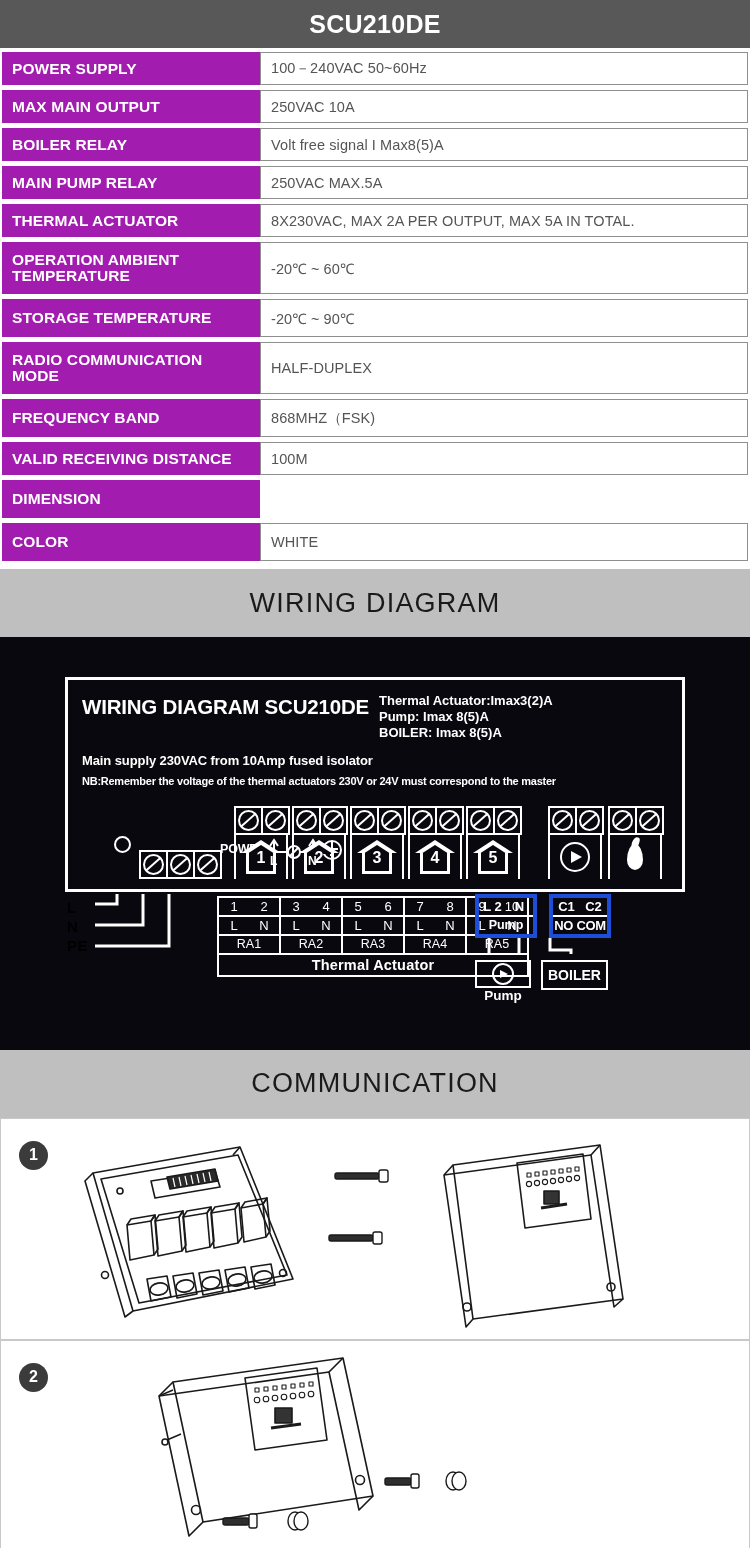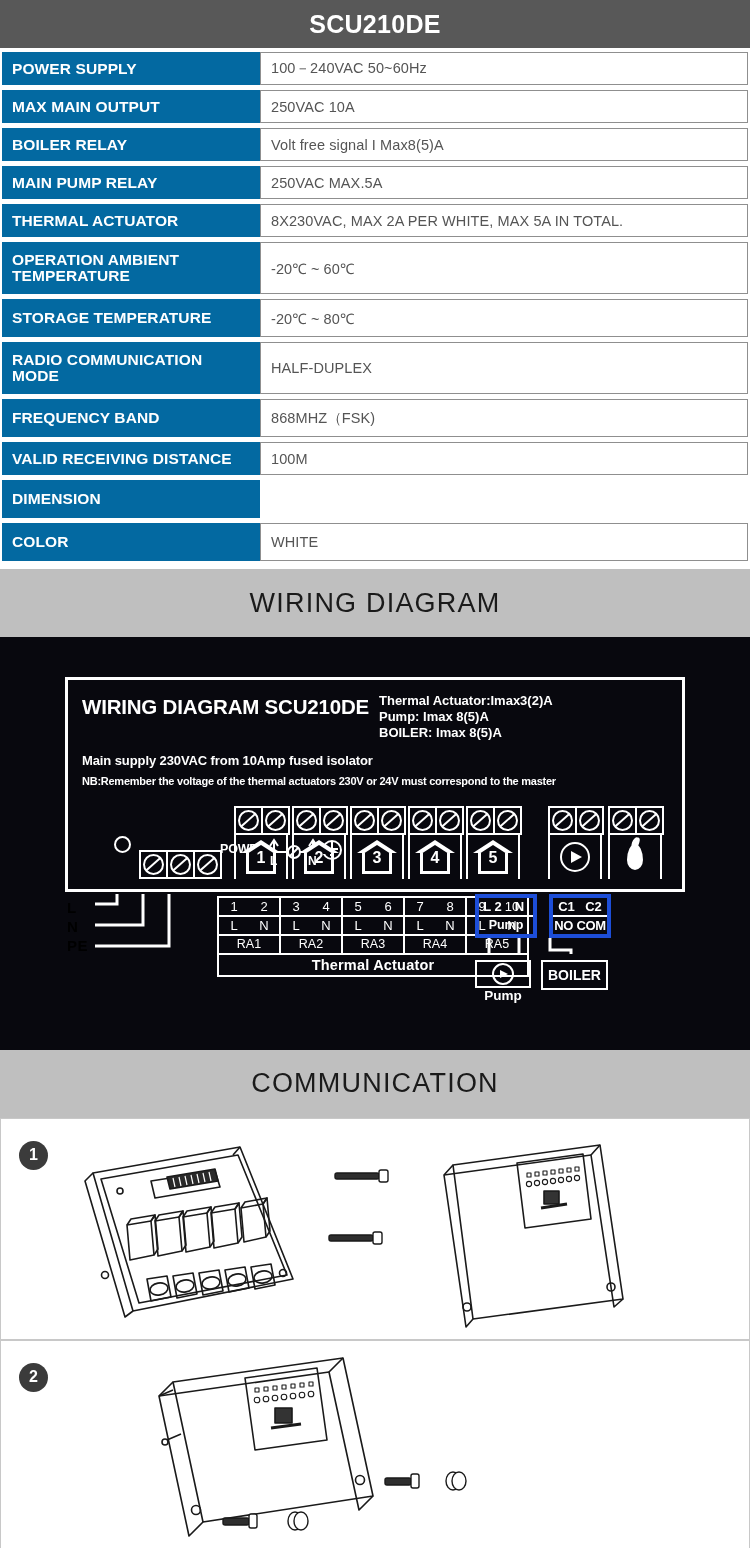--- a/index.html
+++ b/index.html
@@ -28,21 +28,21 @@
   .spec-table{padding:4px 0 0 0;}
   .spec-row{
     display:flex;
     align-items:stretch;
     margin-bottom:5px;
     padding:0 2px;
   }
   .spec-label{
     width:258px;
     flex:0 0 258px;
-    background:#0369a1;
+    background:#a21caf;
     color:#ffffff;
     font-size:15.5px;
     font-weight:bold;
     display:flex;
     align-items:center;
     padding:0 10px;
     box-sizing:border-box;
     line-height:1.02;
     letter-spacing:.1px;
   }
@@ -310,38 +310,38 @@
       <div class="spec-label">
         <span>MAIN PUMP RELAY</span>
       </div>
       <div class="spec-value">250VAC MAX.5A</div>
     </div>
 
     <div class="spec-row r-std">
       <div class="spec-label">
         <span>THERMAL ACTUATOR</span>
       </div>
-      <div class="spec-value">8X230VAC, MAX 2A PER WHITE, MAX 5A IN TOTAL.</div>
+      <div class="spec-value">8X230VAC, MAX 2A PER OUTPUT, MAX 5A IN TOTAL.</div>
     </div>
 
     <div class="spec-row r-tall">
       <div class="spec-label">
         <div>
           <span>OPERATION AMBIENT</span>
           <span>TEMPERATURE</span>
         </div>
       </div>
       <div class="spec-value">-20℃ ~ 60℃</div>
     </div>
 
     <div class="spec-row r-med">
       <div class="spec-label">
         <span>STORAGE TEMPERATURE</span>
       </div>
-      <div class="spec-value">-20℃ ~ 80℃</div>
+      <div class="spec-value">-20℃ ~ 90℃</div>
     </div>
 
     <div class="spec-row r-tall">
       <div class="spec-label">
         <div>
           <span>RADIO COMMUNICATION</span>
           <span>MODE</span>
         </div>
       </div>
       <div class="spec-value">HALF-DUPLEX</div>

